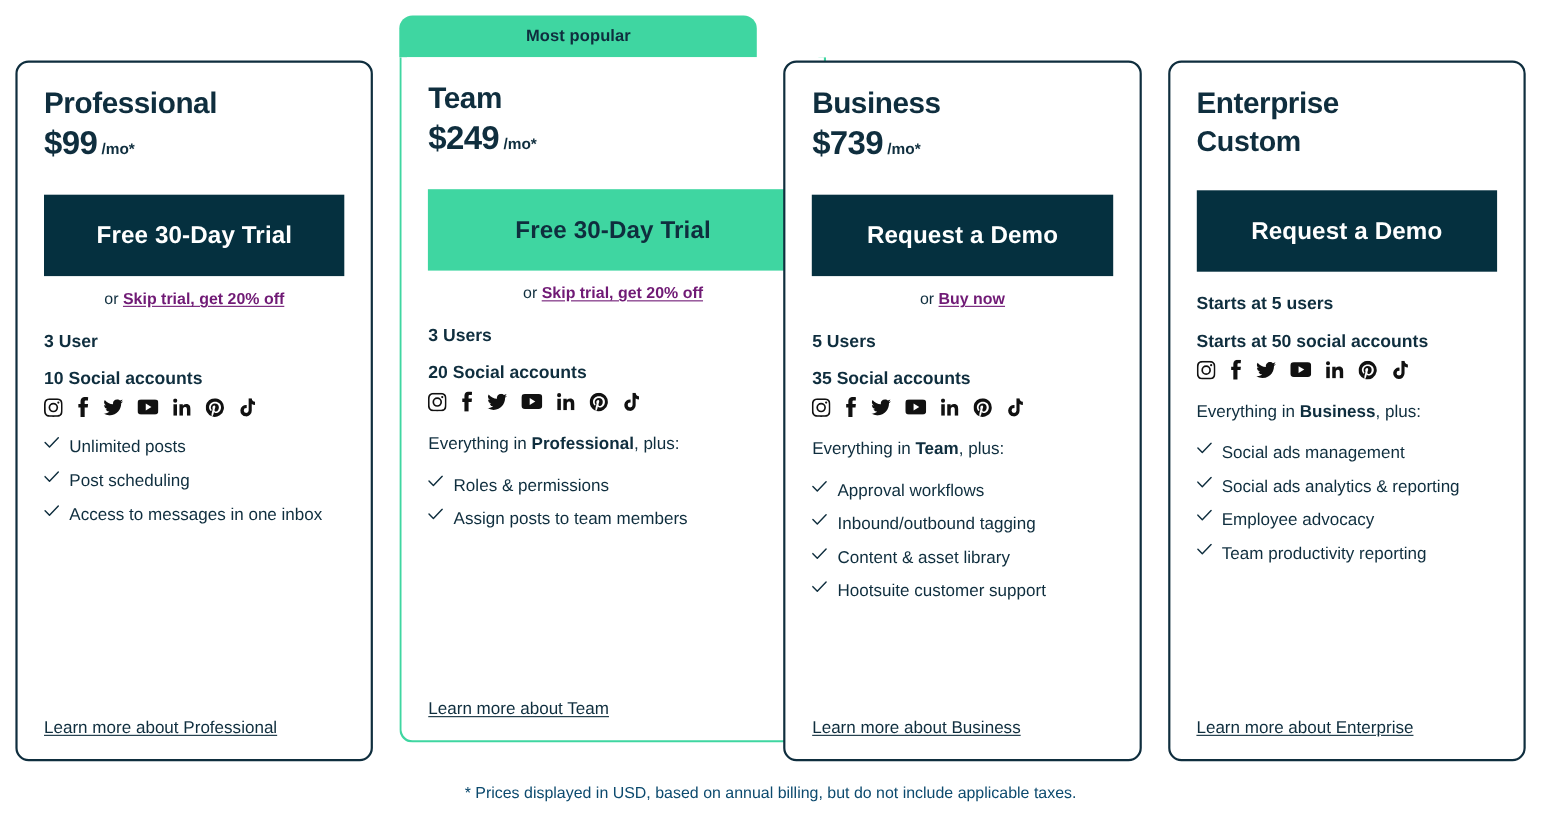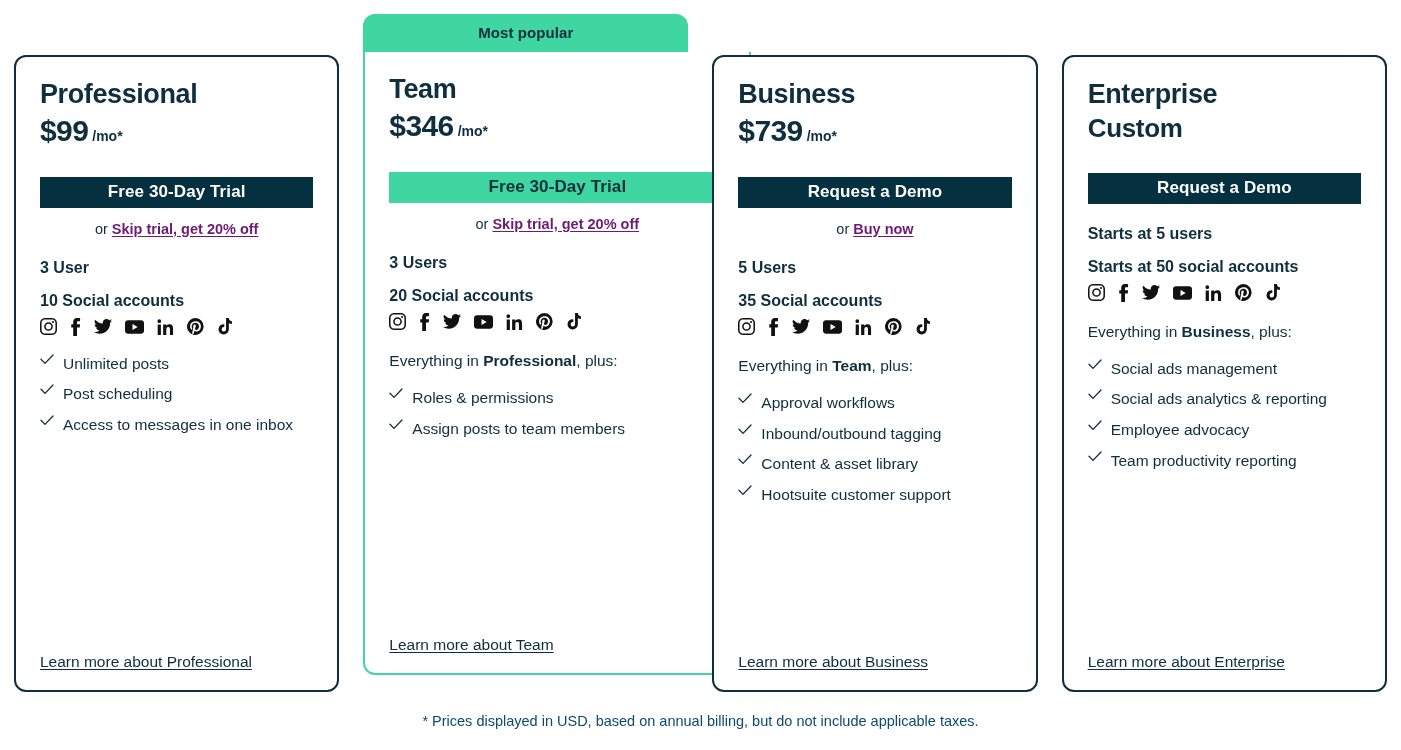--- a/index.html
+++ b/index.html
@@ -94,27 +94,27 @@
     font-weight: 600;
     margin-left: 4px;
     color: #0F2E3E;
   }
 
   
   .cta {
     display: block;
     width: 100%;
     text-align: center;
-    font-size: 17px;
+    font-size: 22px;
     font-weight: 700;
     letter-spacing: .1px;
     border: none;
     cursor: pointer;
     font-family: inherit;
-    padding: 6px 0;
+    padding: 25px 0;
     line-height: 1.1;
   }
   .cta.dark { background: #05303F; color: #ffffff; }
   .cta.green { background: #3FD6A1; color: #0F2E3E; }
   .cta-slot { margin-top: 28px; }
   .cta-slot.tall { margin-top: 29px; }
 
   .or-line {
     text-align: center;
     font-size: 14.5px;
@@ -291,21 +291,21 @@
       <div class="learn-more-wrap">
         <a href="#" class="learn-more">Learn more about Professional</a>
       </div>
     </div>
 
     <div class="featured-wrap">
       <div class="badge">Most popular</div>
       <div class="plan-card featured">
         <div class="plan-name">Team</div>
         <div class="price-line">
-          <span class="price-amount">$346</span>
+          <span class="price-amount">$249</span>
           <span class="price-suffix">/mo*</span>
         </div>
         <div class="cta-slot">
           <button class="cta green">Free 30-Day Trial</button>
         </div>
         <div class="or-line">
           <span>or </span><a href="#">Skip trial, get 20% off</a>
         </div>
         <div class="specs">
           <div class="spec-line">3 Users</div>

